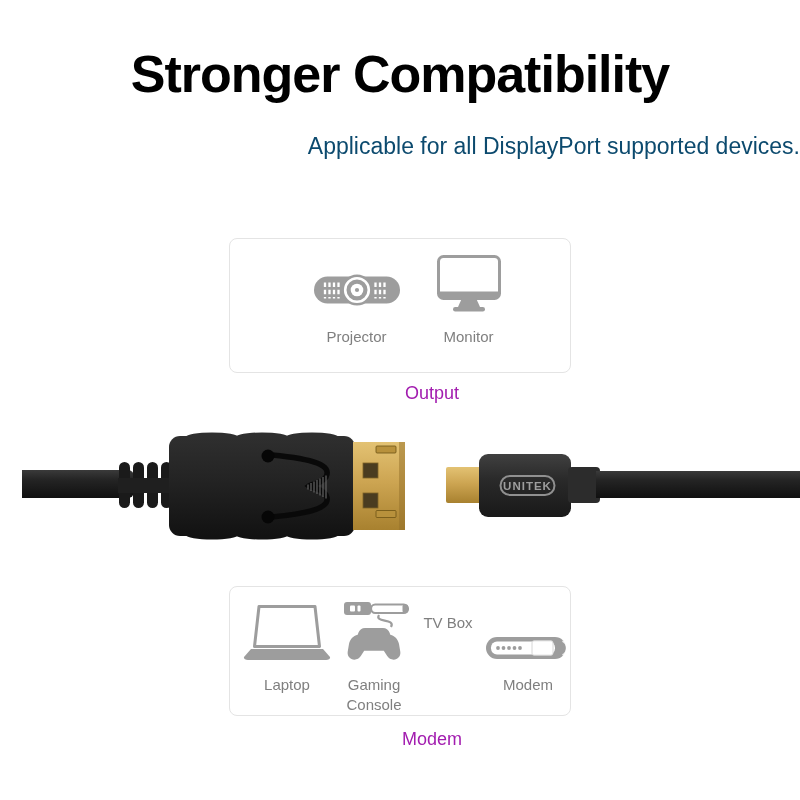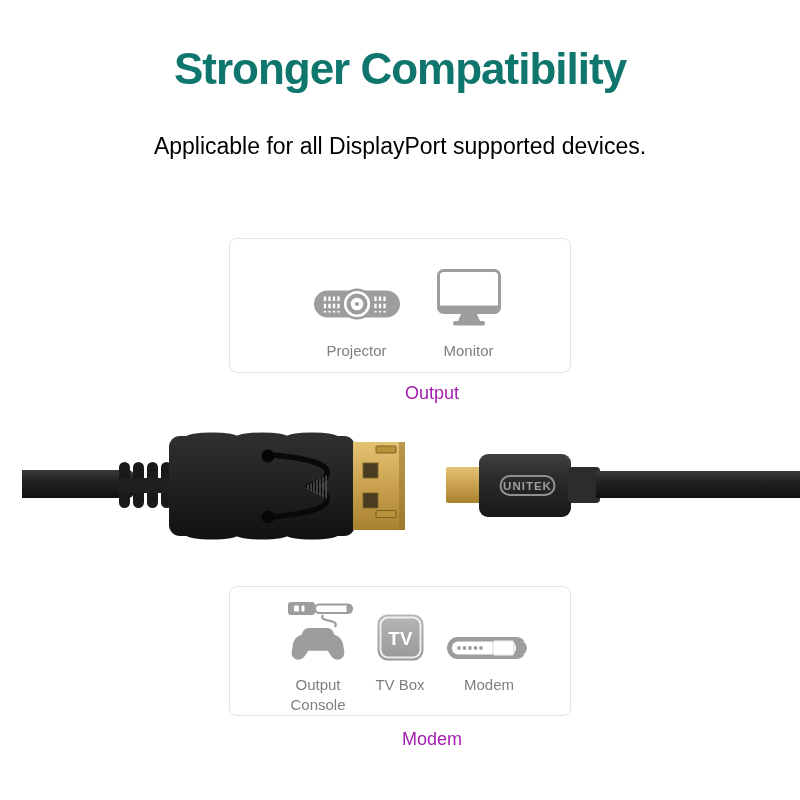--- a/index.html
+++ b/index.html
@@ -1,26 +1,26 @@
 <!DOCTYPE html>
 <html><head>
 <meta charset="utf-8">
 <style>
   html,body{margin:0;padding:0;background:#ffffff;}
   body{width:800px;height:800px;font-family:"Liberation Sans",sans-serif;-webkit-font-smoothing:antialiased;}
   .stage{position:relative;width:800px;height:800px;background:#fff;overflow:hidden;}
 
   .title{position:absolute;top:44px;left:0;width:800px;margin:0;text-align:center;
-         font-size:44px;font-weight:bold;color:#0f766e;letter-spacing:-1px;}
-  .subtitle{position:absolute;top:133px;left:0;width:800px;margin:0;text-align:center;
-         font-size:23px;color:#000000;}
+         font-size:52px;font-weight:bold;color:#000000;letter-spacing:-1px;}
+  .subtitle{position:absolute;top:133px;left:0;width:800px;margin:0;text-align:right;
+         font-size:23px;color:#0c4a6e;}
 
   .device-box{position:absolute;left:229px;width:342px;box-sizing:border-box;background:#fff;
          border:1px solid #e4e4e4;border-radius:8px;display:flex;justify-content:center;}
-  .output-box{top:238px;height:135px;padding-top:22px;padding-left:16px;gap:15px;}
+  .output-box{top:238px;height:135px;padding-top:8px;padding-left:16px;gap:15px;}
   .input-box{top:586px;height:130px;padding-top:12px;padding-left:14px;gap:8px;}
 
   .device{display:flex;flex-direction:column;align-items:center;}
   .d-projector{width:106px}.d-monitor{width:88px}.d-ledtv{width:98px}
   .d-laptop{width:86px}.d-gaming{width:78px}.d-tvbox{width:70px}.d-modem{width:92px}
   .icon-wrap{display:flex;align-items:flex-end;justify-content:center;}
   .output-box .icon-wrap{height:66px;}
   .input-box .icon-wrap{height:62px;}
   .device-label{margin-top:14px;font-size:15px;color:#7f7f7f;text-align:center;line-height:1.3;}
   .d-gaming .device-label{max-width:62px;}
@@ -136,48 +136,44 @@
         <rect x="546" y="42" width="32" height="36" rx="4" fill="#2c2c2c"></rect>
       </g>
 
       <g>
         <rect x="574" y="46" width="232" height="27" fill="url(#cgrad)"></rect>
       </g>
     </svg>
   </div>
 
   <div class="device-box input-box">
+    <div class="device d-laptop">
+      <div class="icon-wrap">
+        <svg width="88" height="57" viewBox="0 0 88 57">
+          <path d="M16,2.5 L72,2.5 L76.5,42.5 L11.5,42.5 Z" fill="#ffffff" stroke="#9d9d9d" stroke-width="3" stroke-linejoin="round"></path>
+          <path d="M8,45 L80,45 L87,53 Q87.5,56 83,56 L5,56 Q0.5,56 1,53 Z" fill="#9d9d9d"></path>
+        </svg>
+      </div>
+      <div class="device-label">Laptop</div>
+    </div>
     <div class="device d-gaming">
       <div class="icon-wrap">
         <svg width="72" height="60" viewBox="0 0 72 60">
           <rect x="6" y="1" width="27" height="13" rx="3" fill="#9d9d9d"></rect>
           <rect x="12" y="4.5" width="5" height="6" rx="1" fill="#ffffff"></rect>
           <rect x="19.5" y="4.5" width="3" height="6" rx="1" fill="#ffffff"></rect>
           <rect x="33" y="3.5" width="37" height="8.5" rx="4.2" fill="#ffffff" stroke="#9d9d9d" stroke-width="2.2"></rect>
           <rect x="64.5" y="3.5" width="5.5" height="8.5" rx="2" fill="#9d9d9d"></rect>
           <path d="M41,14 C36,22 58,17 53,26" fill="none" stroke="#9d9d9d" stroke-width="2.2"></path>
           <path d="M27,27 h18 c3,0 5.5,1.8 6.5,4.5 l0.8,2.2 c4.5,1 8,4.8 8.7,9.4 l1.3,7.6 c0.7,4.3 -2.6,8 -6.7,8 c-2.6,0 -5,-1.4 -6.4,-3.6 l-3.4,-5.4 h-19.6 l-3.4,5.4 c-1.4,2.2 -3.8,3.6 -6.4,3.6 c-4.1,0 -7.4,-3.7 -6.7,-8 l1.3,-7.6 c0.7,-4.6 4.2,-8.4 8.7,-9.4 l0.8,-2.2 c1,-2.7 3.5,-4.5 6.5,-4.5 z" fill="#9d9d9d"></path>
         </svg>
       </div>
-      <div class="device-label">Output Console</div>
+      <div class="device-label">Gaming Console</div>
     </div>
     <div class="device d-tvbox">
-      <div class="icon-wrap">
-        <svg width="47" height="47" viewBox="0 0 47 47">
-          <defs>
-            <linearGradient id="tvg" x1="0" y1="0" x2="0" y2="1">
-              <stop offset="0" stop-color="#b6b6b6"></stop>
-                <stop offset="1" stop-color="#989898"></stop>
-            </linearGradient>
-          </defs>
-          <rect x="0.5" y="0.5" width="46" height="46" rx="10" fill="url(#tvg)"></rect>
-          <rect x="3.5" y="3.5" width="40" height="40" rx="7.5" fill="none" stroke="rgba(255,255,255,0.8)" stroke-width="2"></rect>
-          <text x="23.5" y="31" text-anchor="middle" font-family="Liberation Sans, sans-serif" font-size="18.5" font-weight="bold" fill="#ffffff" letter-spacing="0.5">TV</text>
-        </svg>
-      </div>
       <div class="device-label">TV Box</div>
     </div>
     <div class="device d-modem">
       <div class="icon-wrap">
         <svg width="84" height="26" viewBox="0 0 84 26">
           <rect x="0" y="2" width="80" height="22" rx="11" fill="#9d9d9d"></rect>
           <path d="M76.5,6 a8,8 0 0 1 0,14" fill="none" stroke="#ffffff" stroke-width="1.6" opacity="0.8"></path>
           <rect x="5" y="6.5" width="64" height="13" rx="6" fill="#ffffff"></rect>
           <circle cx="12" cy="13" r="1.9" fill="#9d9d9d"></circle>
           <circle cx="17.5" cy="13" r="1.9" fill="#9d9d9d"></circle>

